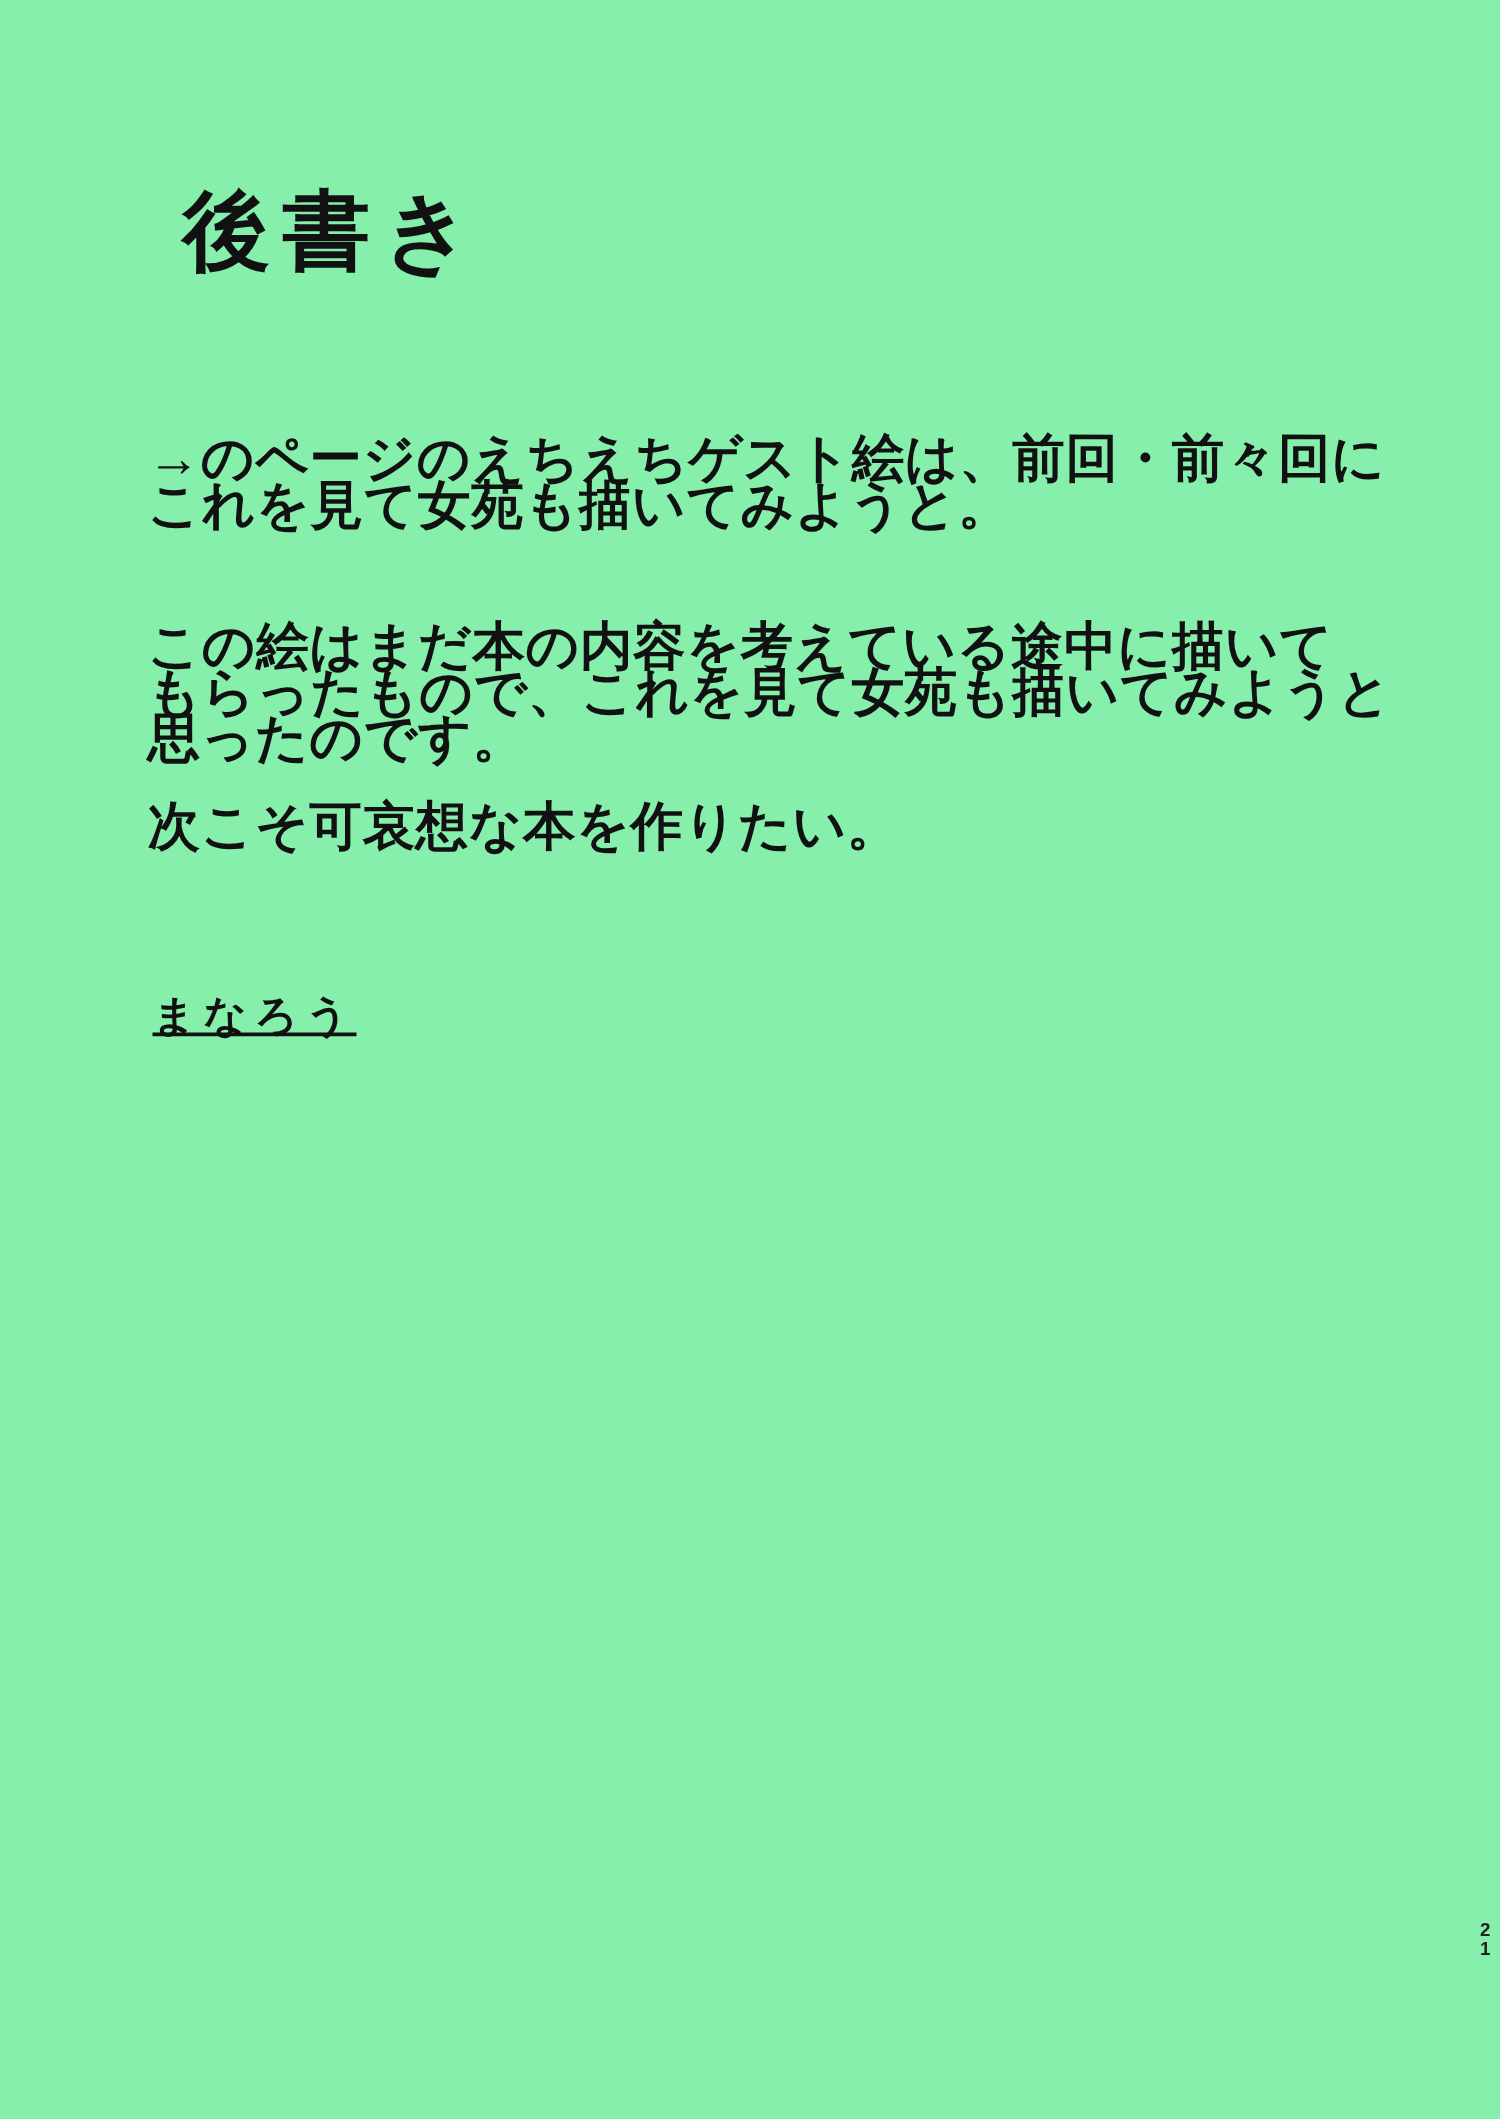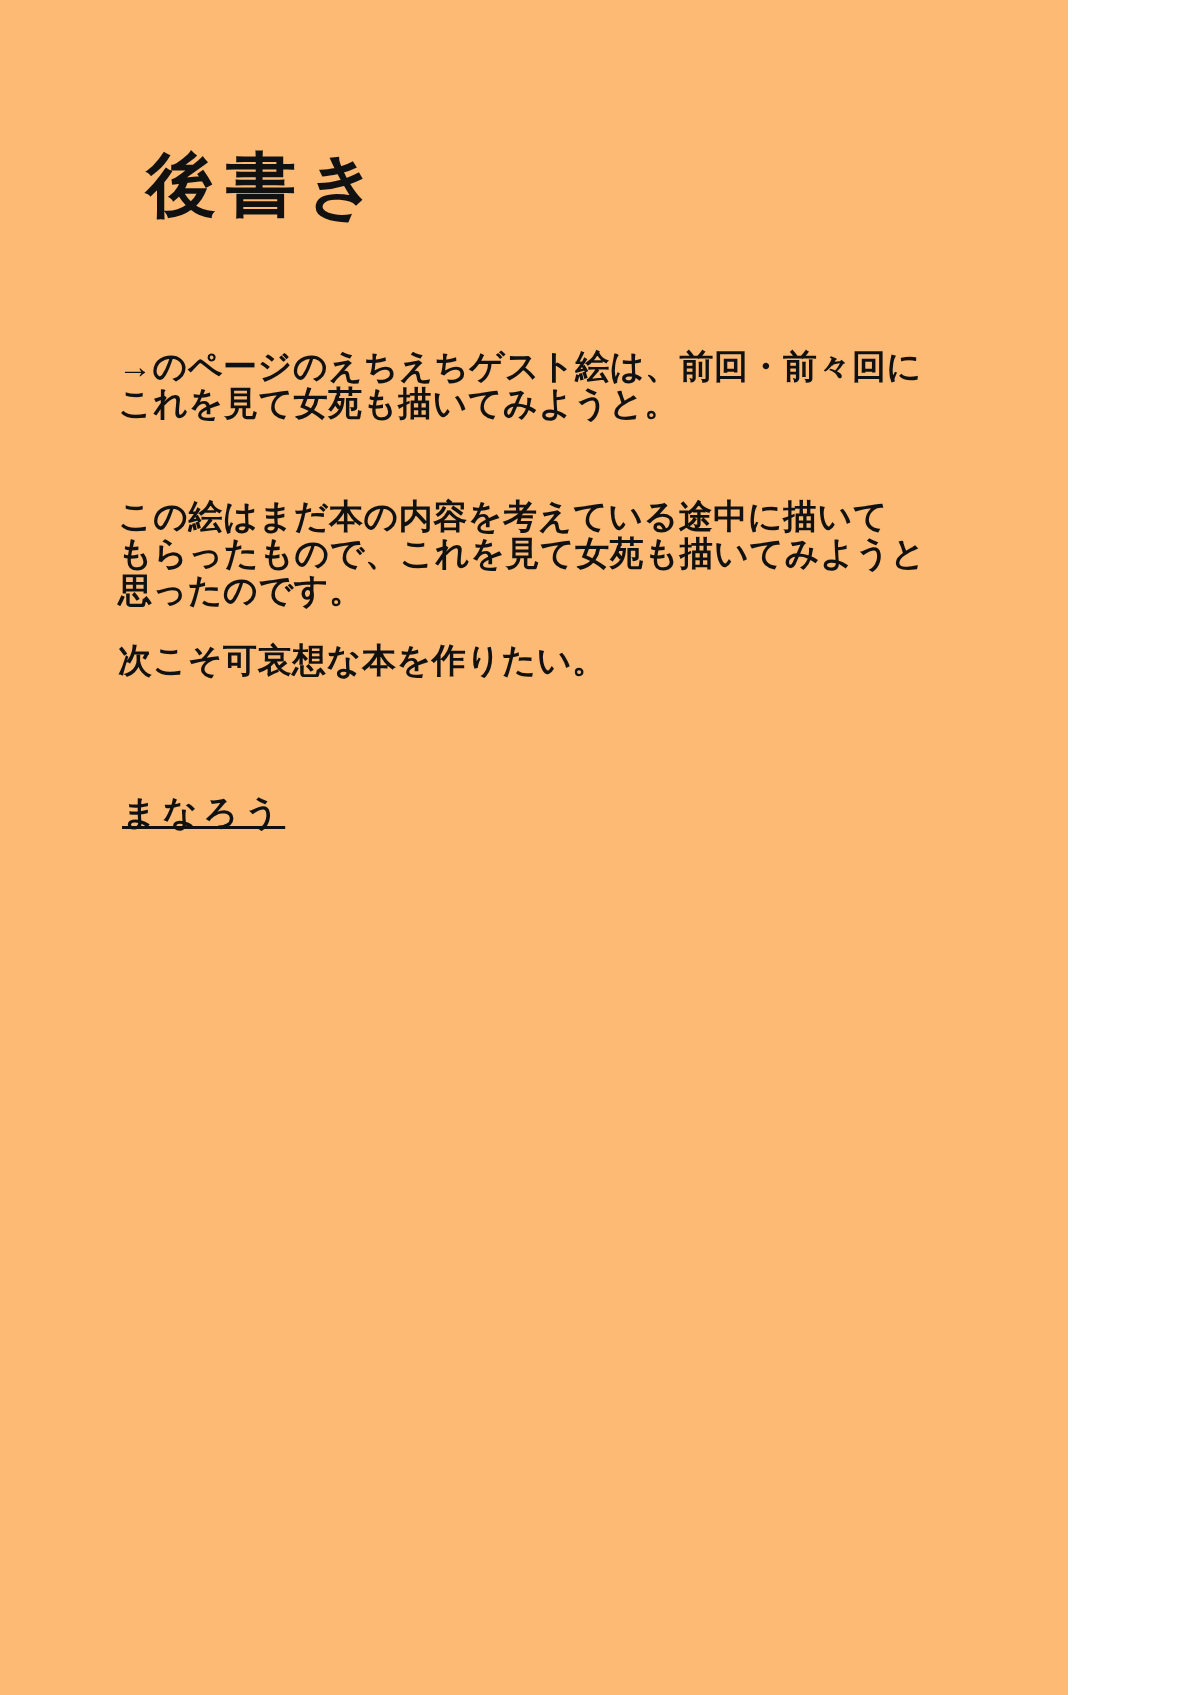--- a/index.html
+++ b/index.html
@@ -2,44 +2,44 @@
 <html><head>
 <meta charset="utf-8">
 <style>
   html, body {
     margin: 0;
     padding: 0;
     background: #ffffff;
   }
   .page {
     position: relative;
-    width: 1068px;
+    width: 1200px;
     height: 1695px;
-    background: #fdba74;
+    background: #86efac;
     overflow: hidden;
     font-family: "Liberation Sans", "DejaVu Sans", sans-serif;
     color: #111111;
   }
   .title {
     position: absolute;
     left: 146px;
     top: 150px;
     margin: 0;
     font-size: 70px;
     font-weight: 900;
     letter-spacing: 10px;
     line-height: 1;
     color: #111111;
     white-space: nowrap;
   }
   .para {
     position: absolute;
     left: 118px;
     margin: 0;
-    font-size: 34px;
+    font-size: 42px;
     font-weight: bold;
     line-height: 37px;
     letter-spacing: 0.5px;
     color: #111111;
     white-space: nowrap;
   }
   .para-1 { top: 348px; }
   .para-2 { top: 498px; }
   .para-3 { top: 642px; }
   .author {

